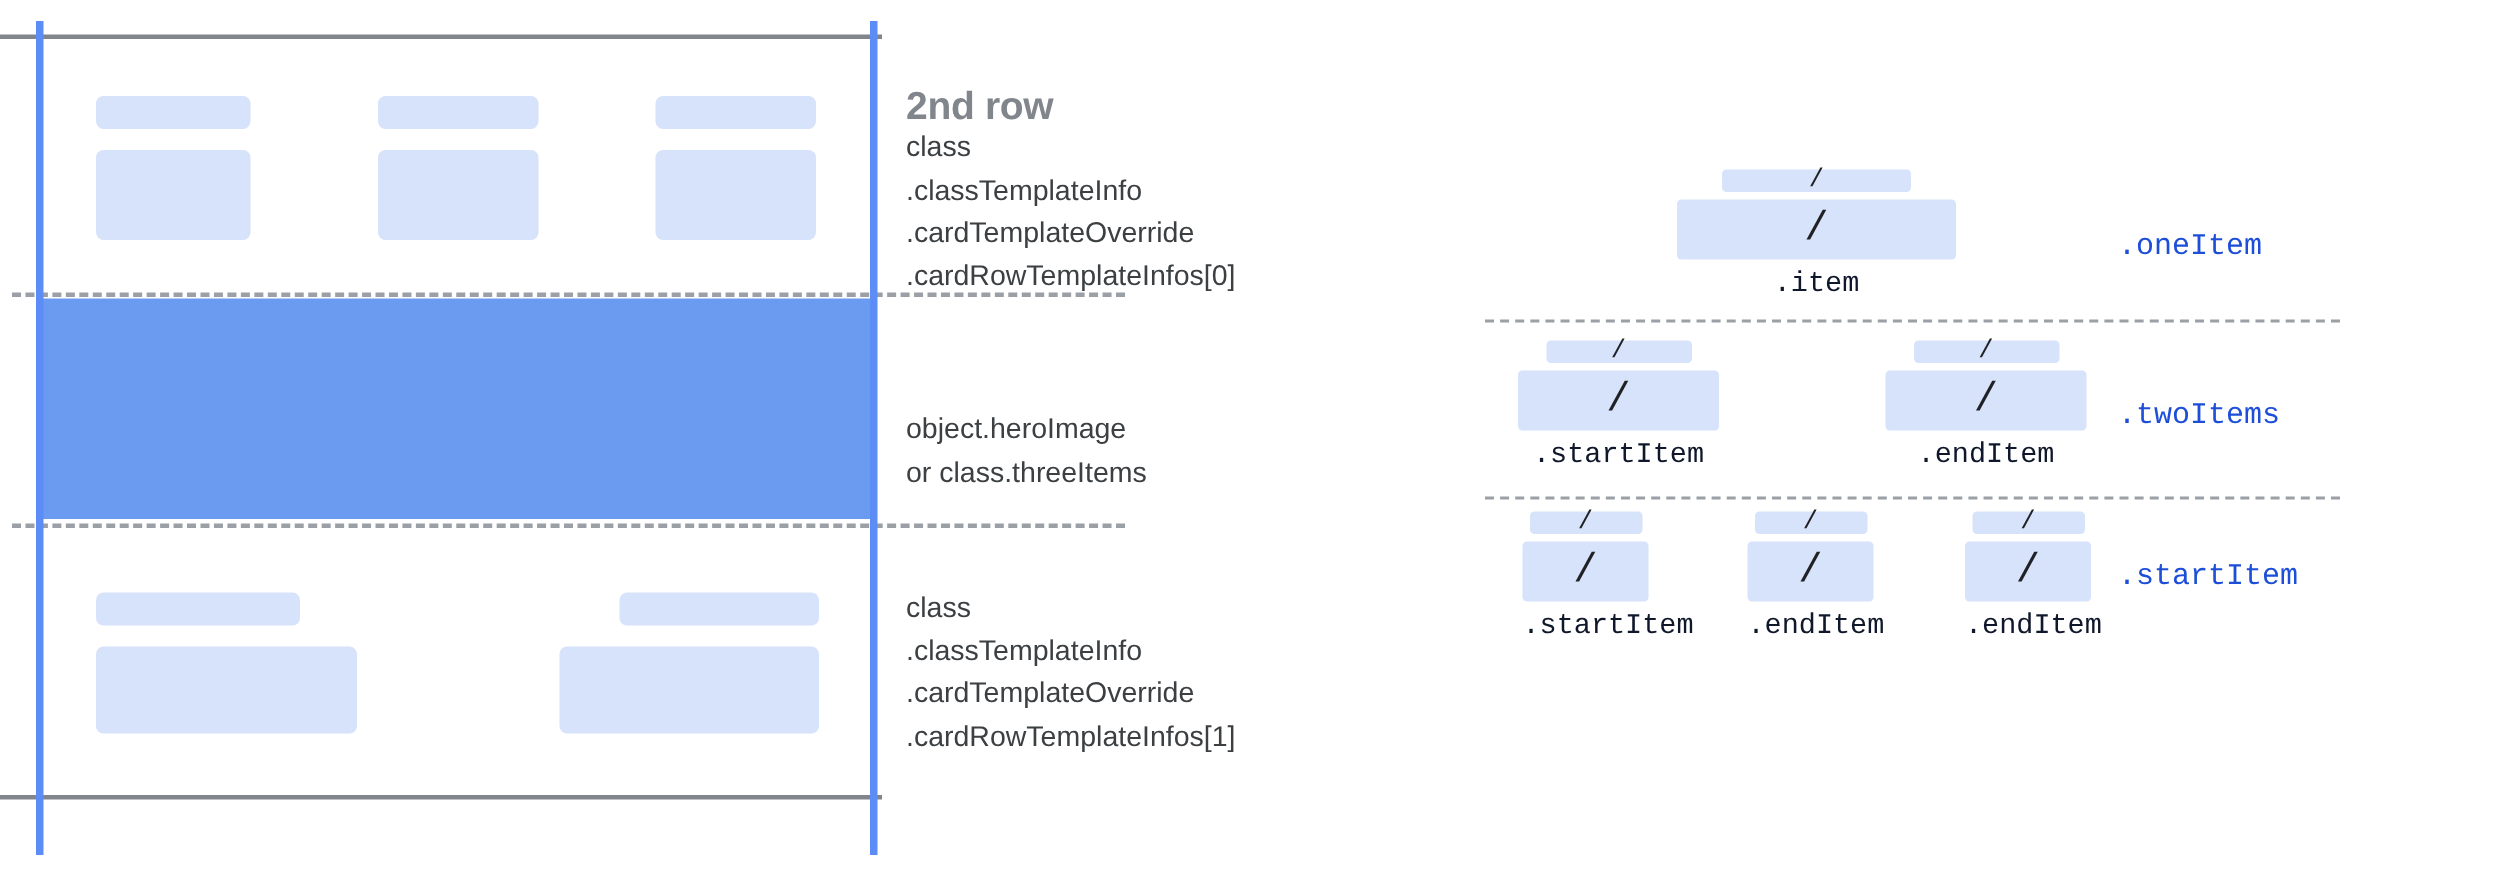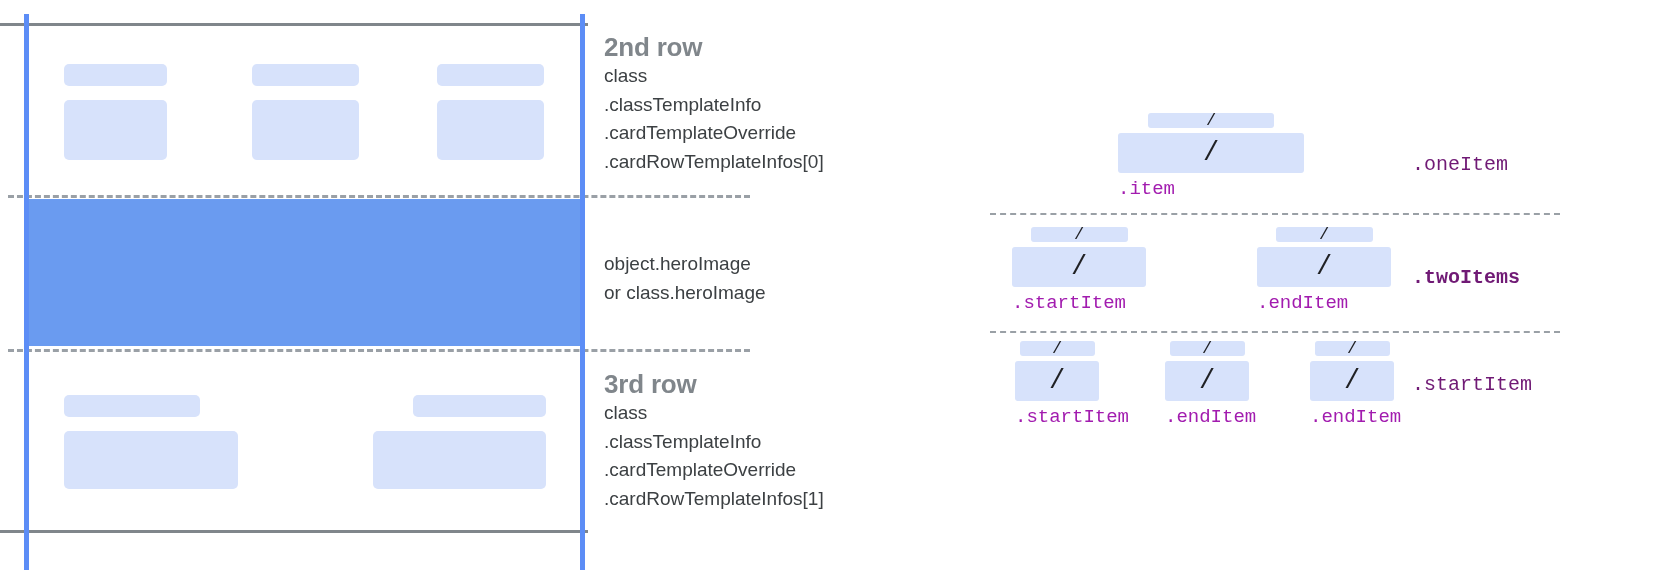--- a/index.html
+++ b/index.html
@@ -28,21 +28,21 @@
   #row2-band{top:26px;height:169px;}
   #row3-band{top:352px;height:178px;}
 
   
   #hero-band{position:absolute;left:28px;top:199px;width:556px;height:147px;background:#6A9BF0;}
 
   
   .ph{position:absolute;background:#D7E2FB;border-radius:5px;}
 
   
-  .annot{position:absolute;left:604px;}
+  .annot{position:absolute;left:604px;margin-top:23px;}
   .annot-title{
     font-size:26px;font-weight:bold;color:#80868B;letter-spacing:-0.2px;
     line-height:30px;white-space:nowrap;
   }
   .annot-code{
     font-family:Liberation Sans, sans-serif;
     font-size:19px;color:#3C4043;line-height:28.5px;white-space:pre;
   }
   #annot-row2{top:32px;}
   #annot-hero{top:250px;}
@@ -67,26 +67,26 @@
   .slash{
     position:absolute;left:0;right:0;top:0;bottom:0;
     display:flex;align-items:center;justify-content:center;
     font-family:"Liberation Mono",monospace;color:#202124;
     font-style:normal;
   }
   .bar-sm .slash{font-size:17px;}
   .bar-lg .slash{font-size:27px;}
 
   .slot-label{
-    font-family:"Liberation Mono",monospace;font-size:19px;color:#a21caf;
-    text-align:left;margin-top:5px;white-space:nowrap;
+    font-family:"Liberation Mono",monospace;font-size:19px;color:#0f172a;
+    text-align:center;margin-top:5px;white-space:nowrap;
   }
   .group-label{
     position:absolute;font-family:"Liberation Mono",monospace;
-    font-size:20px;color:#701a75;white-space:nowrap;
+    font-size:20px;color:#1d4ed8;white-space:nowrap;
   }
 </style>
 </head>
 <body>
 
 <div id="card-diagram">
 
   <div class="hline-solid" id="hline-top"></div>
   <div class="hline-solid" id="hline-bottom"></div>
 
@@ -116,25 +116,24 @@
 <div class="annot" id="annot-row2">
   <div class="annot-title">2nd row</div>
   <div class="annot-code">class
 .classTemplateInfo
 .cardTemplateOverride
 .cardRowTemplateInfos[0]</div>
 </div>
 
 <div class="annot" id="annot-hero">
   <div class="annot-code">object.heroImage
-or class.heroImage</div>
+or class.threeItems</div>
 </div>
 
 <div class="annot" id="annot-row3">
-  <div class="annot-title">3rd row</div>
   <div class="annot-code">class
 .classTemplateInfo
 .cardTemplateOverride
 .cardRowTemplateInfos[1]</div>
 </div>
 
 <div id="item-diagram">
 
   <div class="slot" style="left:158px;top:113px;width:186px;">
     <div class="bar-sm" style="width:126px;">
@@ -161,21 +160,21 @@
 
   <div class="slot" style="left:297px;top:227px;width:134px;">
     <div class="bar-sm" style="width:97px;">
       <span class="slash">/</span>
     </div>
     <div class="bar-lg" style="width:134px;">
       <span class="slash">/</span>
     </div>
     <div class="slot-label">.endItem</div>
   </div>
-  <div class="group-label" style="left:452px;top:266px;font-weight:bold;">.twoItems</div>
+  <div class="group-label" style="left:452px;top:266px;">.twoItems</div>
 
   <div class="item-sep" id="item-sep-2"></div>
 
   <div class="slot" style="left:55px;top:341px;width:84px;">
     <div class="bar-sm" style="width:75px;">
       <span class="slash">/</span>
     </div>
     <div class="bar-lg" style="width:84px;">
       <span class="slash">/</span>
     </div>

